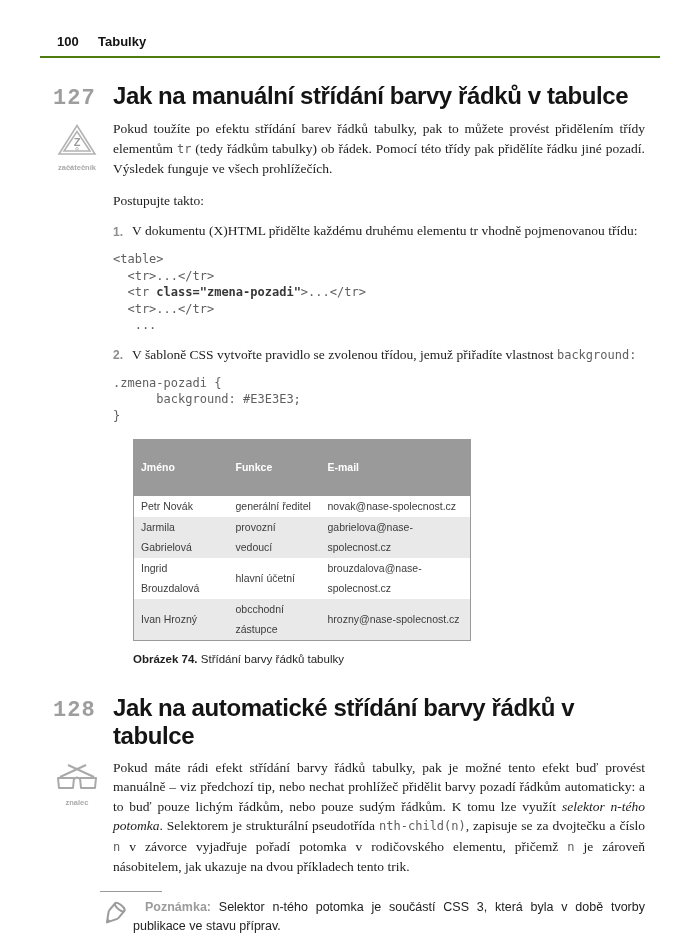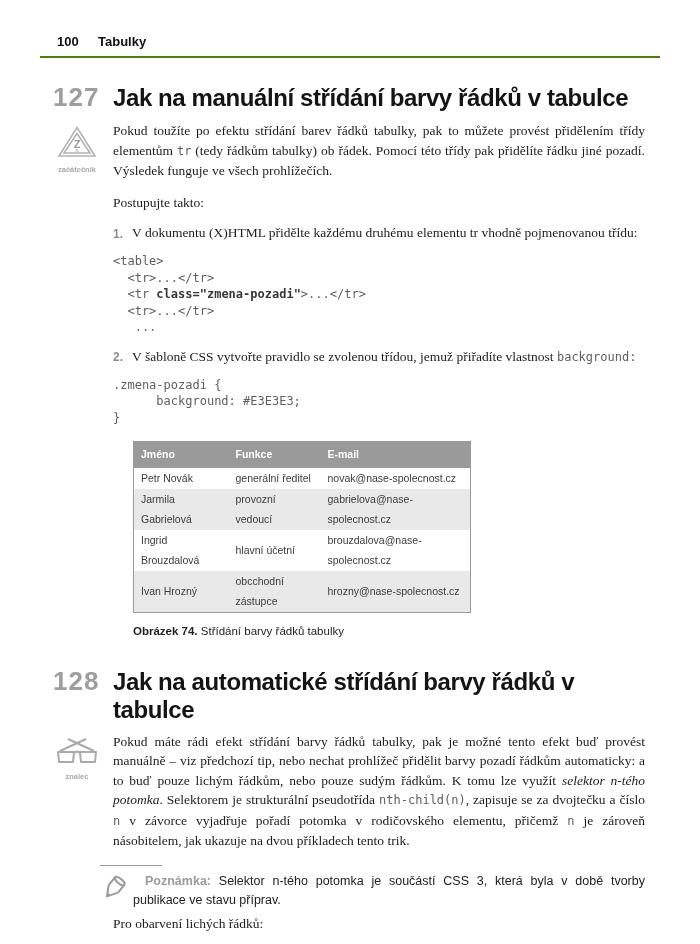--- a/index.html
+++ b/index.html
@@ -16,22 +16,22 @@
     font-family:"Liberation Sans", sans-serif; font-weight:bold;
     font-size:13px; color:#111;
     border-bottom:2px solid #4d7c0f; padding-bottom:7px;
   }
   .running-header .pnum { width:58px; padding-left:17px; }
 
   
   .tip-header { display:flex; align-items:baseline; margin-top:24px; }
   .tip-num {
     width:73px; flex-shrink:0; padding-left:13px;
-    font-family:Liberation Sans, sans-serif; font-weight:bold;
-    font-size:26px; letter-spacing:1px; color:#9e9e9e;
+    font-family:Liberation Mono, monospace; font-weight:bold;
+    font-size:22px; letter-spacing:1px; color:#9e9e9e;
   }
   .tip-title {
     font-family:"Liberation Sans", sans-serif; font-weight:bold;
     font-size:24px; letter-spacing:-0.4px; color:#141414;
   }
 
   
   .tip { display:flex; margin-top:8px; }
   .tip-left { width:73px; flex-shrink:0; padding-left:13px; padding-top:4px; }
   .badge { width:48px; text-align:center; }
@@ -66,21 +66,21 @@
   }
 
   
   .demo-table {
     margin:15px 0 0 20px; border-collapse:collapse; table-layout:fixed;
     width:337px; font-family:"Liberation Sans", sans-serif;
     font-size:10.5px; color:#3c3c3c; border:1px solid #9a9a9a;
   }
   .demo-table th {
     background:#9a9a9a; color:#ffffff; font-weight:bold; text-align:left;
-    padding:3px 7px; height:20px;
+    padding:18px 7px; height:20px;
   }
   .demo-table td { padding:1px 7px; height:15px; background:#ffffff; }
   .demo-table tr.alt td { background:#e9e9e9; }
   .caption {
     margin:9px 0 0 20px;
     font-family:"Liberation Sans", sans-serif; font-size:11.5px; color:#1f1f1f;
   }
   .caption .cap-label { font-weight:bold; }
 
   

